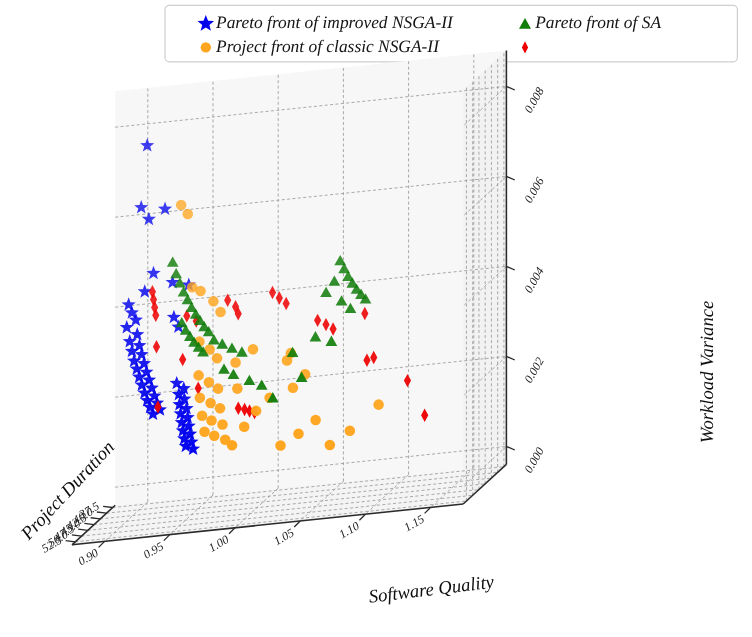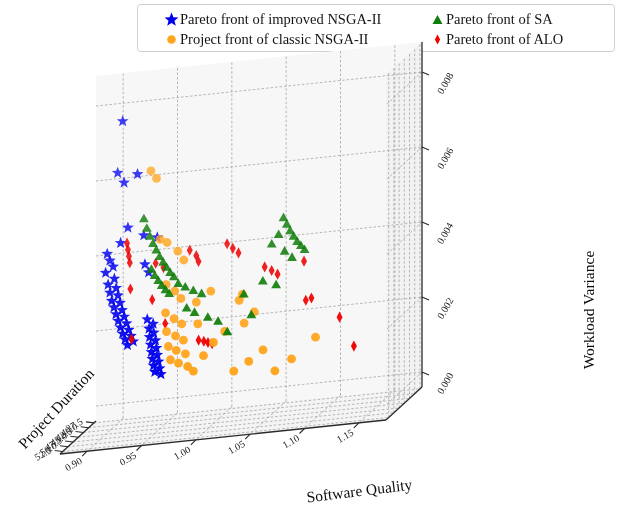--- a/index.html
+++ b/index.html
@@ -1,18 +1,18 @@
 <!DOCTYPE html>
 <html><head>
 <meta charset="utf-8">
 <style>
   html,body{margin:0;padding:0;background:#ffffff;}
   body{width:627px;height:531px;overflow:hidden;
        font-family:"Liberation Serif", serif;}
-  #root{position:relative;width:627px;height:447px;background:#ffffff;}
+  #root{position:relative;width:627px;height:447px;background:#ffffff;font-style:italic;}
 
   
   .legend-box{
     position:absolute; left:137px; top:4px; width:478px; height:48px;
     background:#ffffff; border:1px solid #cfcfcf; border-radius:4px;
     box-sizing:border-box; padding:4px 0 0 0;
   }
   .legend-grid{
     display:grid; grid-template-columns: 18px 248px 18px auto;
     grid-auto-rows:20px; align-items:center; margin-left:24px;
@@ -50,21 +50,20 @@
         <svg width="13" height="13" viewBox="0 0 13 13">
             <circle cx="6.5" cy="6.5" r="4.3" fill="#ffa51e"></circle>
           </svg>
       </span>
       <span class="legend-label">Project front of classic NSGA-II</span>
       <span class="legend-mark">
         <svg width="13" height="13" viewBox="0 0 13 13">
             <polygon points="6.5,1.4 9.1,6.5 6.5,11.6 3.9,6.5" fill="#ee0000"></polygon>
           </svg>
       </span>
-      <span class="legend-label">Pareto front of ALO</span>
     </div>
   </div>
 
   <svg id="plot" width="627" height="531">
     <defs>
       <clipPath id="clipAll">
           <rect x="0" y="0" width="627" height="531"></rect>
         </clipPath>
     </defs>
     <g id="panes">

